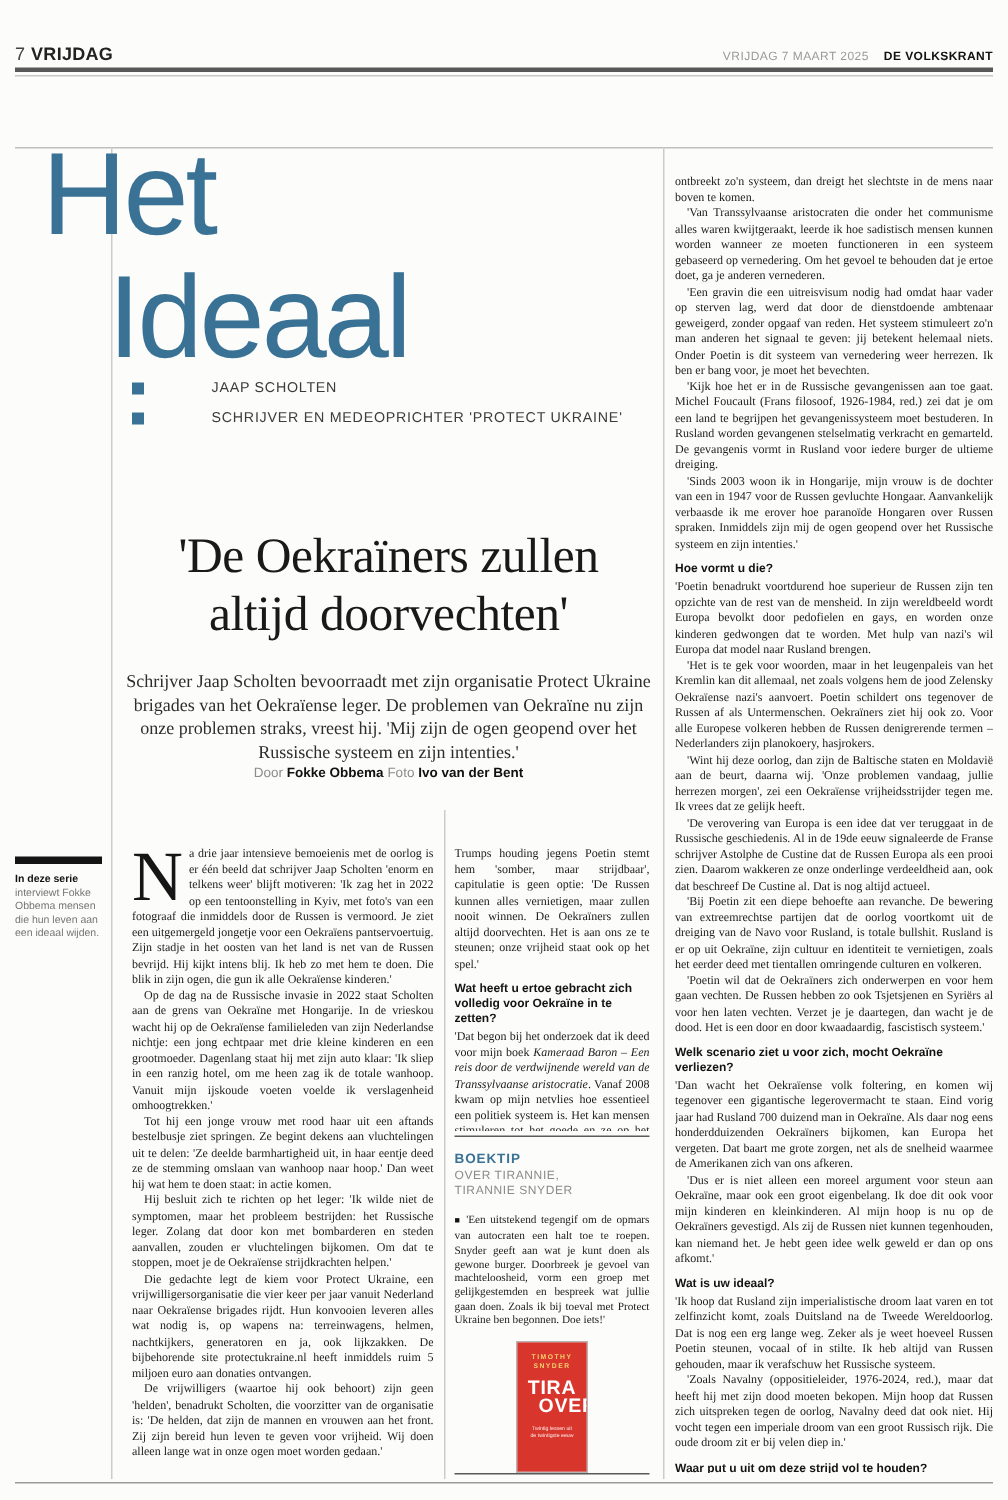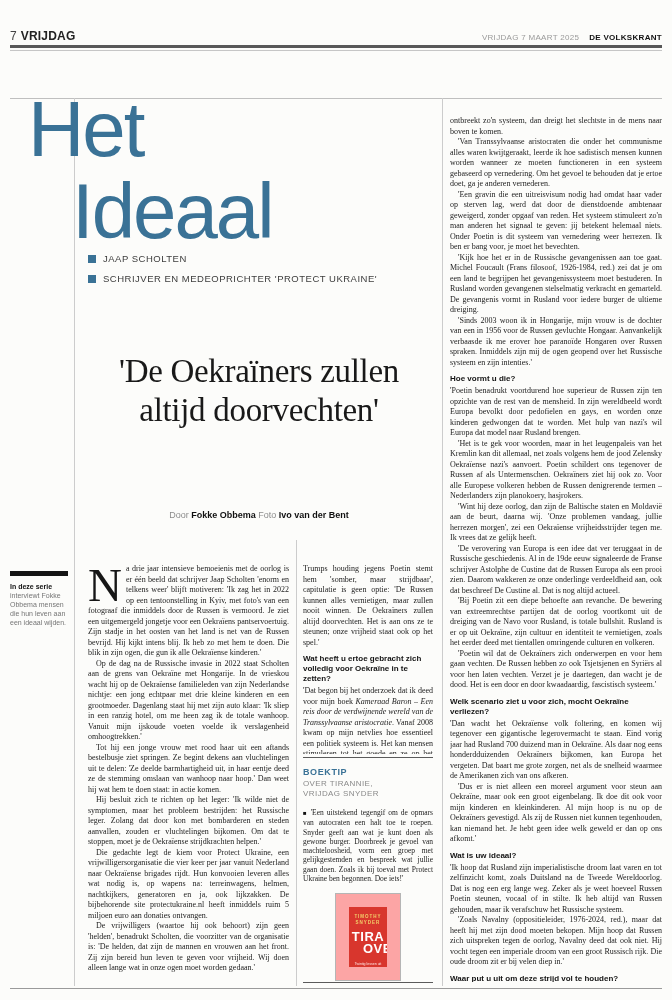--- a/index.html
+++ b/index.html
@@ -25,21 +25,21 @@
 
   
   .series{left:28px;top:88px;color:#3a7296;font-size:78px;line-height:82px;
           font-weight:400;letter-spacing:-2px;z-index:3;}
   .series .l2{margin-left:44px;display:block;}
 
   
   .kickers{left:88px;top:253px;}
   .kicker-row{display:flex;align-items:center;margin-bottom:9px;}
   .ksq{width:8px;height:8px;background:#3a7296;margin-right:7px;flex:0 0 auto;}
-  .ktxt{font-size:9.5px;color:#3c3c3c;letter-spacing:.5px;}
+  .ktxt{font-size:9.5px;color:#3c3c3c;letter-spacing:.5px;margin-left:38px;}
 
   
   .headline{left:84px;width:350px;top:352px;text-align:center;
             font-family:"Liberation Serif",serif;font-size:33px;line-height:39px;
             color:#191919;letter-spacing:-.3px;}
   .standfirst{left:84px;width:350px;top:447px;text-align:center;
               font-family:"Liberation Serif",serif;font-size:12px;line-height:15.5px;color:#2d2d2d;}
   .byline{left:84px;width:350px;top:510px;text-align:center;font-size:9px;color:#8c8c8c;}
   .byline b{color:#111;}
 
@@ -63,22 +63,22 @@
   .it{font-style:italic;}
 
   
   .boektip{left:303px;width:130px;top:757px;height:226px;border-top:1px solid #5a5a5a;
            border-bottom:1px solid #5a5a5a;box-sizing:border-box;padding-top:9px;}
   .bt-label{font-size:9px;font-weight:700;color:#3a7296;letter-spacing:.6px;}
   .bt-sub{font-size:8px;line-height:10px;color:#8a8a8a;letter-spacing:.4px;margin-top:2px;}
   .bt-review{margin-top:9px;font-family:"Liberation Serif",serif;font-size:7.5px;line-height:9.3px;
              color:#222;text-align:justify;}
   .bt-sq{color:#111;font-size:6px;margin-right:3px;font-family:"Liberation Sans",sans-serif;}
-  .cover{margin:10px auto 0;width:66px;height:88px;background:#fca5a5;border:1px solid #b5b5b5;
-         box-sizing:border-box;padding:13px;}
+  .cover{margin:10px auto 0;width:48px;height:88px;background:#fca5a5;border:1px solid #b5b5b5;
+         box-sizing:border-box;padding:0;}
   .cover-in{width:100%;height:100%;background:#d8362d;box-sizing:border-box;padding-top:7px;
             text-align:center;overflow:hidden;}
   .cv-author{font-size:4.5px;line-height:5.5px;font-weight:700;color:#f2d06a;letter-spacing:1px;}
   .cv-t1{font-size:13px;line-height:12px;font-weight:700;color:#fff;letter-spacing:.5px;margin-top:6px;}
   .cv-t2{font-size:13px;line-height:12px;font-weight:700;color:#fff;letter-spacing:.5px;margin-left:14px;text-align:left;}
   .cv-cap{margin-top:7px;font-size:3.5px;line-height:4.5px;color:#ffe9e7;}
 </style>
 </head>
 <body>
 
@@ -112,20 +112,21 @@
       <span class="ksq"></span>
       <span class="ktxt">SCHRIJVER EN MEDEOPRICHTER 'PROTECT UKRAINE'</span>
     </div>
   </div>
 
   <div class="abs headline">
     <div>'De Oekraïners zullen</div>
     <div>altijd doorvechten'</div>
   </div>
 
+  <div class="abs standfirst">Schrijver Jaap Scholten bevoorraadt met zijn organisatie Protect Ukraine brigades van het Oekraïense leger. De problemen van Oekraïne nu zijn onze problemen straks, vreest hij. 'Mij zijn de ogen geopend over het Russische systeem en zijn intenties.'</div>
 
   <div class="abs byline">
     <span>Door </span><b>Fokke Obbema</b><span>  Foto </span><b>Ivo van der Bent</b>
   </div>
 
   <div class="abs sidebar">
     <div class="sb-bar"></div>
     <div class="sb-txt">
       <span class="lead">In deze serie</span><span> interviewt Fokke Obbema mensen die hun leven aan een ideaal wijden.</span>
     </div>
@@ -148,21 +149,21 @@
     <p class="q">Wat heeft u ertoe gebracht zich volledig voor Oekraïne in te zetten?</p>
     <p class="ni">
       <span>'Dat begon bij het onderzoek dat ik deed voor mijn boek </span><span class="it">Kameraad Baron – Een reis door de verdwijnende wereld van de Transsylvaanse aristocratie</span><span>. Vanaf 2008 kwam op mijn netvlies hoe essentieel een politiek systeem is. Het kan mensen stimuleren tot het goede en ze op het goede pad houden. Maar</span>
     </p>
   </div>
 
   <div class="abs boektip">
     <div class="bt-label">BOEKTIP</div>
     <div class="bt-sub">
       <div>OVER TIRANNIE,</div>
-      <div>VRIJDAG SNYDER</div>
+      <div>TIRANNIE SNYDER</div>
     </div>
     <div class="bt-review">
       <span class="bt-sq">■</span><span>'Een uitstekend tegengif om de opmars van autocraten een halt toe te roepen. Snyder geeft aan wat je kunt doen als gewone burger. Doorbreek je gevoel van machteloosheid, vorm een groep met gelijkgestemden en bespreek wat jullie gaan doen. Zoals ik bij toeval met Protect Ukraine ben begonnen. Doe iets!'</span>
     </div>
     <div class="cover">
       <div class="cover-in">
         <div class="cv-author">
           <div>TIMOTHY</div>
           <div>SNYDER</div>
         </div>
@@ -174,21 +175,21 @@
         </div>
       </div>
     </div>
   </div>
 
   <div class="abs news colC">
     <p class="ni">ontbreekt zo'n systeem, dan dreigt het slechtste in de mens naar boven te komen.</p>
     <p>'Van Transsylvaanse aristocraten die onder het communisme alles waren kwijtgeraakt, leerde ik hoe sadistisch mensen kunnen worden wanneer ze moeten functioneren in een systeem gebaseerd op vernedering. Om het gevoel te behouden dat je ertoe doet, ga je anderen vernederen.</p>
     <p>'Een gravin die een uitreisvisum nodig had omdat haar vader op sterven lag, werd dat door de dienstdoende ambtenaar geweigerd, zonder opgaaf van reden. Het systeem stimuleert zo'n man anderen het signaal te geven: jij betekent helemaal niets. Onder Poetin is dit systeem van vernedering weer herrezen. Ik ben er bang voor, je moet het bevechten.</p>
     <p>'Kijk hoe het er in de Russische gevangenissen aan toe gaat. Michel Foucault (Frans filosoof, 1926-1984, red.) zei dat je om een land te begrijpen het gevangenissysteem moet bestuderen. In Rusland worden gevangenen stelselmatig verkracht en gemarteld. De gevangenis vormt in Rusland voor iedere burger de ultieme dreiging.</p>
-    <p>'Sinds 2003 woon ik in Hongarije, mijn vrouw is de dochter van een in 1956 voor de Russen gevluchte Hongaar. Aanvankelijk verbaasde ik me erover hoe paranoïde Hongaren over Russen spraken. Inmiddels zijn mij de ogen geopend over het Russische systeem en zijn intenties.'</p>
+    <p>'Sinds 2003 woon ik in Hongarije, mijn vrouw is de dochter van een in 1947 voor de Russen gevluchte Hongaar. Aanvankelijk verbaasde ik me erover hoe paranoïde Hongaren over Russen spraken. Inmiddels zijn mij de ogen geopend over het Russische systeem en zijn intenties.'</p>
     <p class="q">Hoe vormt u die?</p>
     <p class="ni">'Poetin benadrukt voortdurend hoe superieur de Russen zijn ten opzichte van de rest van de mensheid. In zijn wereldbeeld wordt Europa bevolkt door pedofielen en gays, en worden onze kinderen gedwongen dat te worden. Met hulp van nazi's wil Europa dat model naar Rusland brengen.</p>
     <p>'Het is te gek voor woorden, maar in het leugenpaleis van het Kremlin kan dit allemaal, net zoals volgens hem de jood Zelensky Oekraïense nazi's aanvoert. Poetin schildert ons tegenover de Russen af als Untermenschen. Oekraïners ziet hij ook zo. Voor alle Europese volkeren hebben de Russen denigrerende termen – Nederlanders zijn planokoery, hasjrokers.</p>
     <p>'Wint hij deze oorlog, dan zijn de Baltische staten en Moldavië aan de beurt, daarna wij. 'Onze problemen vandaag, jullie herrezen morgen', zei een Oekraïense vrijheidsstrijder tegen me. Ik vrees dat ze gelijk heeft.</p>
     <p>'De verovering van Europa is een idee dat ver teruggaat in de Russische geschiedenis. Al in de 19de eeuw signaleerde de Franse schrijver Astolphe de Custine dat de Russen Europa als een prooi zien. Daarom wakkeren ze onze onderlinge verdeeldheid aan, ook dat beschreef De Custine al. Dat is nog altijd actueel.</p>
     <p>'Bij Poetin zit een diepe behoefte aan revanche. De bewering van extreemrechtse partijen dat de oorlog voortkomt uit de dreiging van de Navo voor Rusland, is totale bullshit. Rusland is er op uit Oekraïne, zijn cultuur en identiteit te vernietigen, zoals het eerder deed met tientallen omringende culturen en volkeren.</p>
     <p>'Poetin wil dat de Oekraïners zich onderwerpen en voor hem gaan vechten. De Russen hebben zo ook Tsjetsjenen en Syriërs al voor hen laten vechten. Verzet je je daartegen, dan wacht je de dood. Het is een door en door kwaadaardig, fascistisch systeem.'</p>
     <p class="q">Welk scenario ziet u voor zich, mocht Oekraïne verliezen?</p>
     <p class="ni">'Dan wacht het Oekraïense volk foltering, en komen wij tegenover een gigantische legerovermacht te staan. Eind vorig jaar had Rusland 700 duizend man in Oekraïne. Als daar nog eens honderdduizenden Oekraïners bijkomen, kan Europa het vergeten. Dat baart me grote zorgen, net als de snelheid waarmee de Amerikanen zich van ons afkeren.</p>
     <p>'Dus er is niet alleen een moreel argument voor steun aan Oekraïne, maar ook een groot eigenbelang. Ik doe dit ook voor mijn kinderen en kleinkinderen. Al mijn hoop is nu op de Oekraïners gevestigd. Als zij de Russen niet kunnen tegenhouden, kan niemand het. Je hebt geen idee welk geweld er dan op ons afkomt.'</p>

